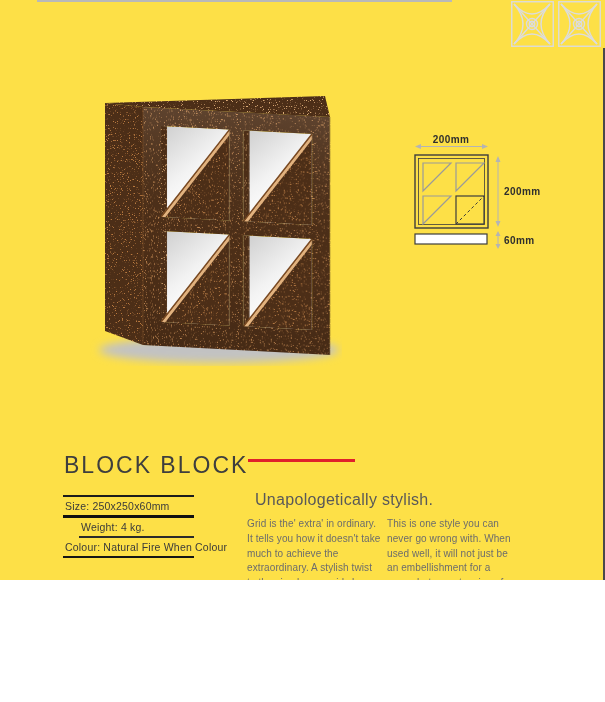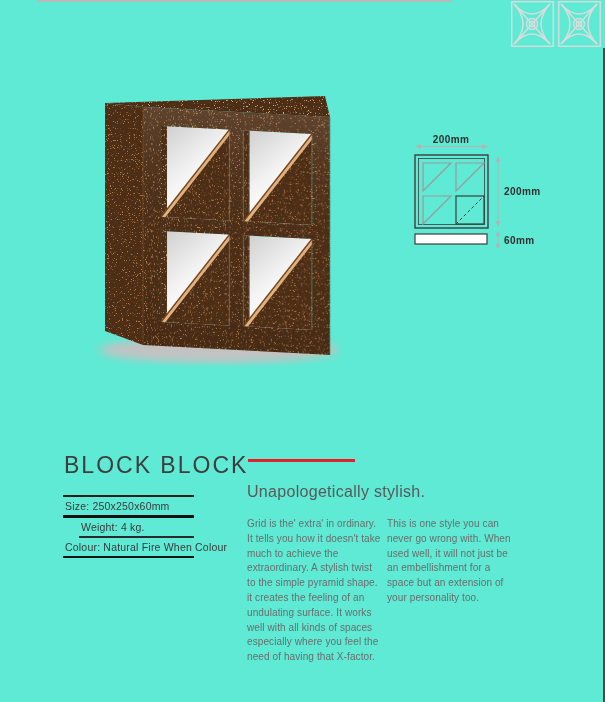--- a/index.html
+++ b/index.html
@@ -1,16 +1,16 @@
 <!DOCTYPE html>
 <html><head>
 <meta charset="utf-8">
 <style>
   html,body{margin:0;padding:0;background:#ffffff;}
-  .page{position:relative;width:605px;height:702px;background:#5eead4;overflow:hidden;
+  .page{position:relative;width:605px;height:580px;background:#fde047;overflow:hidden;
         font-family:"Liberation Sans",sans-serif;text-decoration:underline;}
 
   .top-rule{position:absolute;left:37px;top:0;width:415px;height:2px;background:#b9b9b9;}
   .edge-rule{position:absolute;left:603px;top:48px;width:2px;height:654px;background:#4a4a4a;}
 
   .corner-pattern{position:absolute;left:511px;top:1px;}
   .corner-pattern path,.corner-pattern rect,.corner-pattern circle{fill:none;stroke:#dcdcdc;stroke-width:1.4;}
 
   .product-photo{position:absolute;left:86px;top:78px;}
 
@@ -26,21 +26,21 @@
                  letter-spacing:2px;color:#3e3e3e;}
 
   .spec-table{position:absolute;left:63px;top:495px;width:131px;border-top:2px solid #1c1c1c;}
   .spec-row{padding:3px 0 2px 2px;font-size:10.5px;line-height:13px;color:#3a3a3a;
             letter-spacing:.2px;white-space:nowrap;}
   .spec-row:nth-child(1){border-bottom:3px solid #101010;}
   .spec-row:nth-child(2){border-bottom:2px solid #2a2a2a;margin-left:16px;}
   .spec-row:nth-child(3){border-bottom:2px solid #151515;}
 
   .accent-rule{position:absolute;left:248px;top:459px;width:107px;height:3px;background:#e0202b;}
-  .headline{position:absolute;left:247px;top:483px;margin:0;font-size:16px;font-weight:400;
+  .headline{position:absolute;left:247px;top:483px;margin:8px;font-size:16px;font-weight:400;
             color:#595959;letter-spacing:.3px;}
   .col{position:absolute;top:517px;margin:0;font-size:10px;line-height:14.8px;color:#6c6c6c;
        letter-spacing:.1px;}
   .col1{left:247px;width:134px;}
   .col2{left:387px;width:128px;}
 </style>
 </head>
 <body>
 
 <div class="page">

